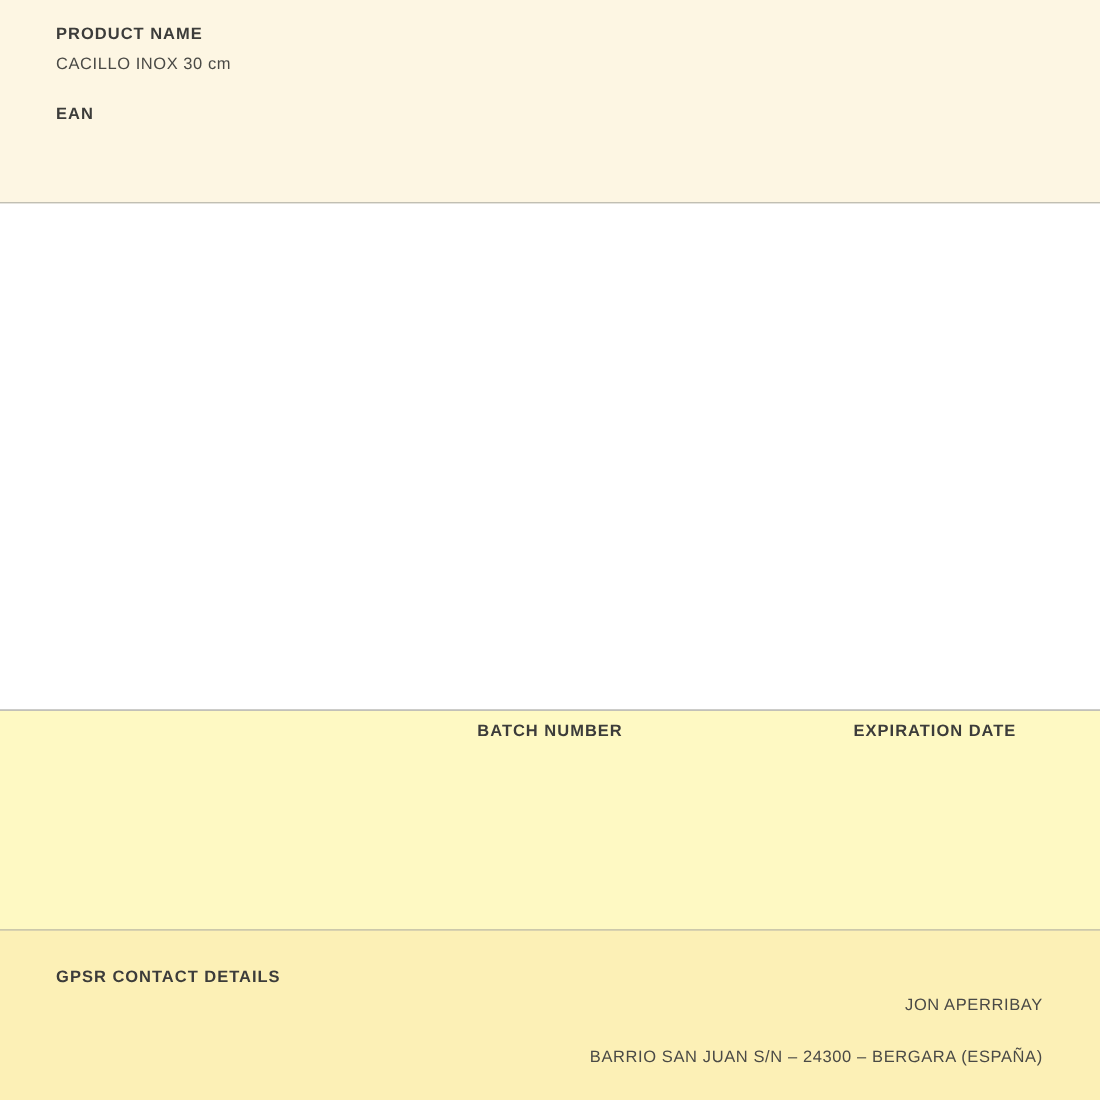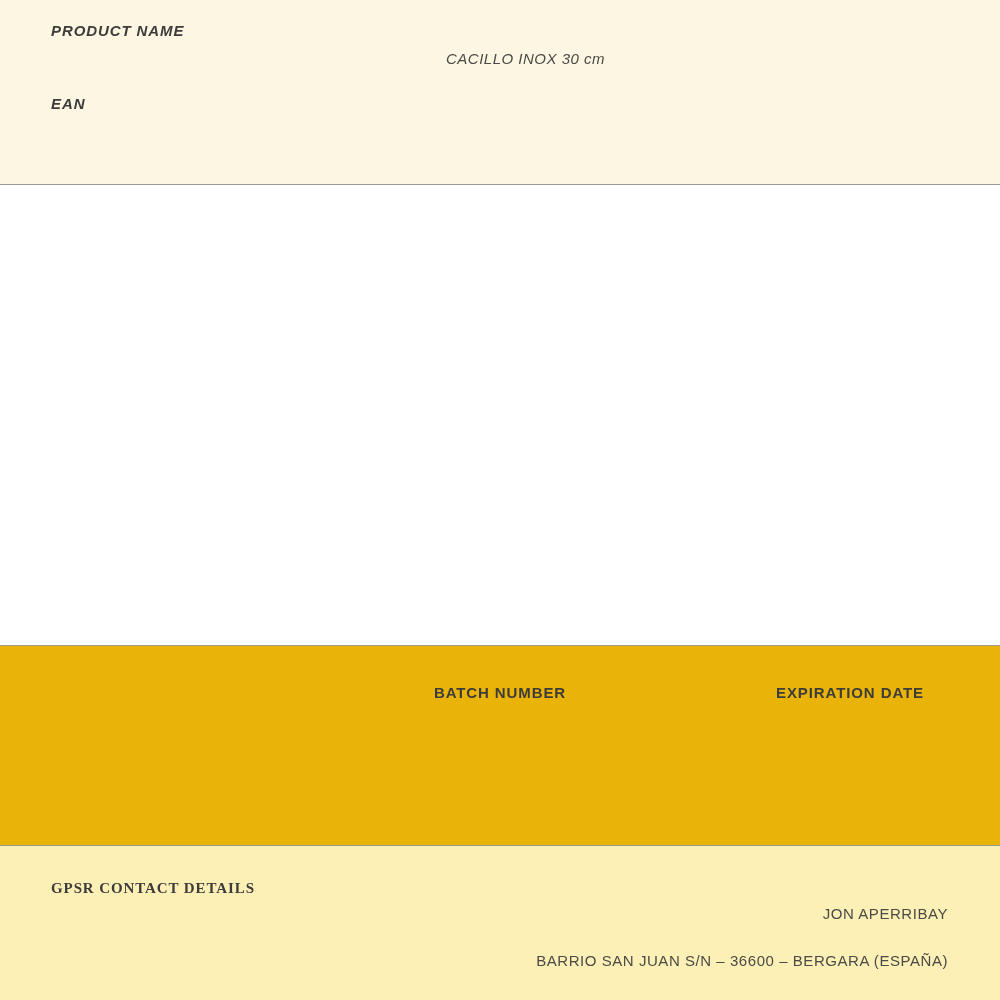--- a/index.html
+++ b/index.html
@@ -23,57 +23,55 @@
     background: #fdf8e4;
   }
 
   
   .top-section {
     background: #fdf6e3;
     padding: 22px 0 0 0;
     height: 185px;
     box-sizing: border-box;
     border-bottom: 1px solid #9a9a93;
-    font-style: italic;
   }
   .field {
     padding-left: 51px;
   }
   .field + .field {
     margin-top: 28px;
   }
   .field-label {
     font-size: 15px;
     font-weight: bold;
     letter-spacing: 0.9px;
     color: #3c3c3a;
     margin-bottom: 11px;
   }
   .field-value {
     font-size: 15px;
     letter-spacing: 0.5px;
     color: #4a4a46;
-    text-align: center;
   }
 
   
   .media-area {
     background: #ffffff;
     height: 460px;
     border-bottom: 1px solid #9a9a93;
     position: relative;
   }
 
   
   .details-section {
-    background: #eab308;
+    background: #fef9c3;
     height: 200px;
     box-sizing: border-box;
     border-bottom: 1px solid #9a9a93;
-    padding-top: 38px;
+    padding-top: 10px;
   }
   .details-row {
     display: flex;
     width: 100%;
   }
   .details-row + .details-row {
     margin-top: 62px;
   }
   .detail-cell {
     flex: 0 0 33.3333%;
@@ -106,21 +104,20 @@
     padding: 34px 52px 0 51px;
     box-sizing: border-box;
     justify-content: space-between;
   }
   .footer-title {
     font-size: 15px;
     font-weight: bold;
     letter-spacing: 0.9px;
     color: #3c3c3a;
     white-space: nowrap;
-    font-family: Liberation Serif, serif;
   }
   .footer-lines {
     text-align: right;
     font-size: 15px;
     letter-spacing: 0.55px;
     color: #4a4a46;
     line-height: 27px;
   }
   .footer-lines div { white-space: nowrap; margin-top: 20px; }
 </style>
@@ -152,17 +149,17 @@
         <div class="detail-label">EXPIRATION DATE</div>
         <div class="detail-value"></div>
       </div>
     </div>
   </div>
 
   <div class="footer">
     <div class="footer-title">GPSR CONTACT DETAILS</div>
     <div class="footer-lines">
       <div>JON APERRIBAY</div>
-      <div>BARRIO SAN JUAN S/N – 36600 – BERGARA (ESPAÑA)</div>
+      <div>BARRIO SAN JUAN S/N – 24300 – BERGARA (ESPAÑA)</div>
     </div>
   </div>
 
 </div>
 
 </body></html>

